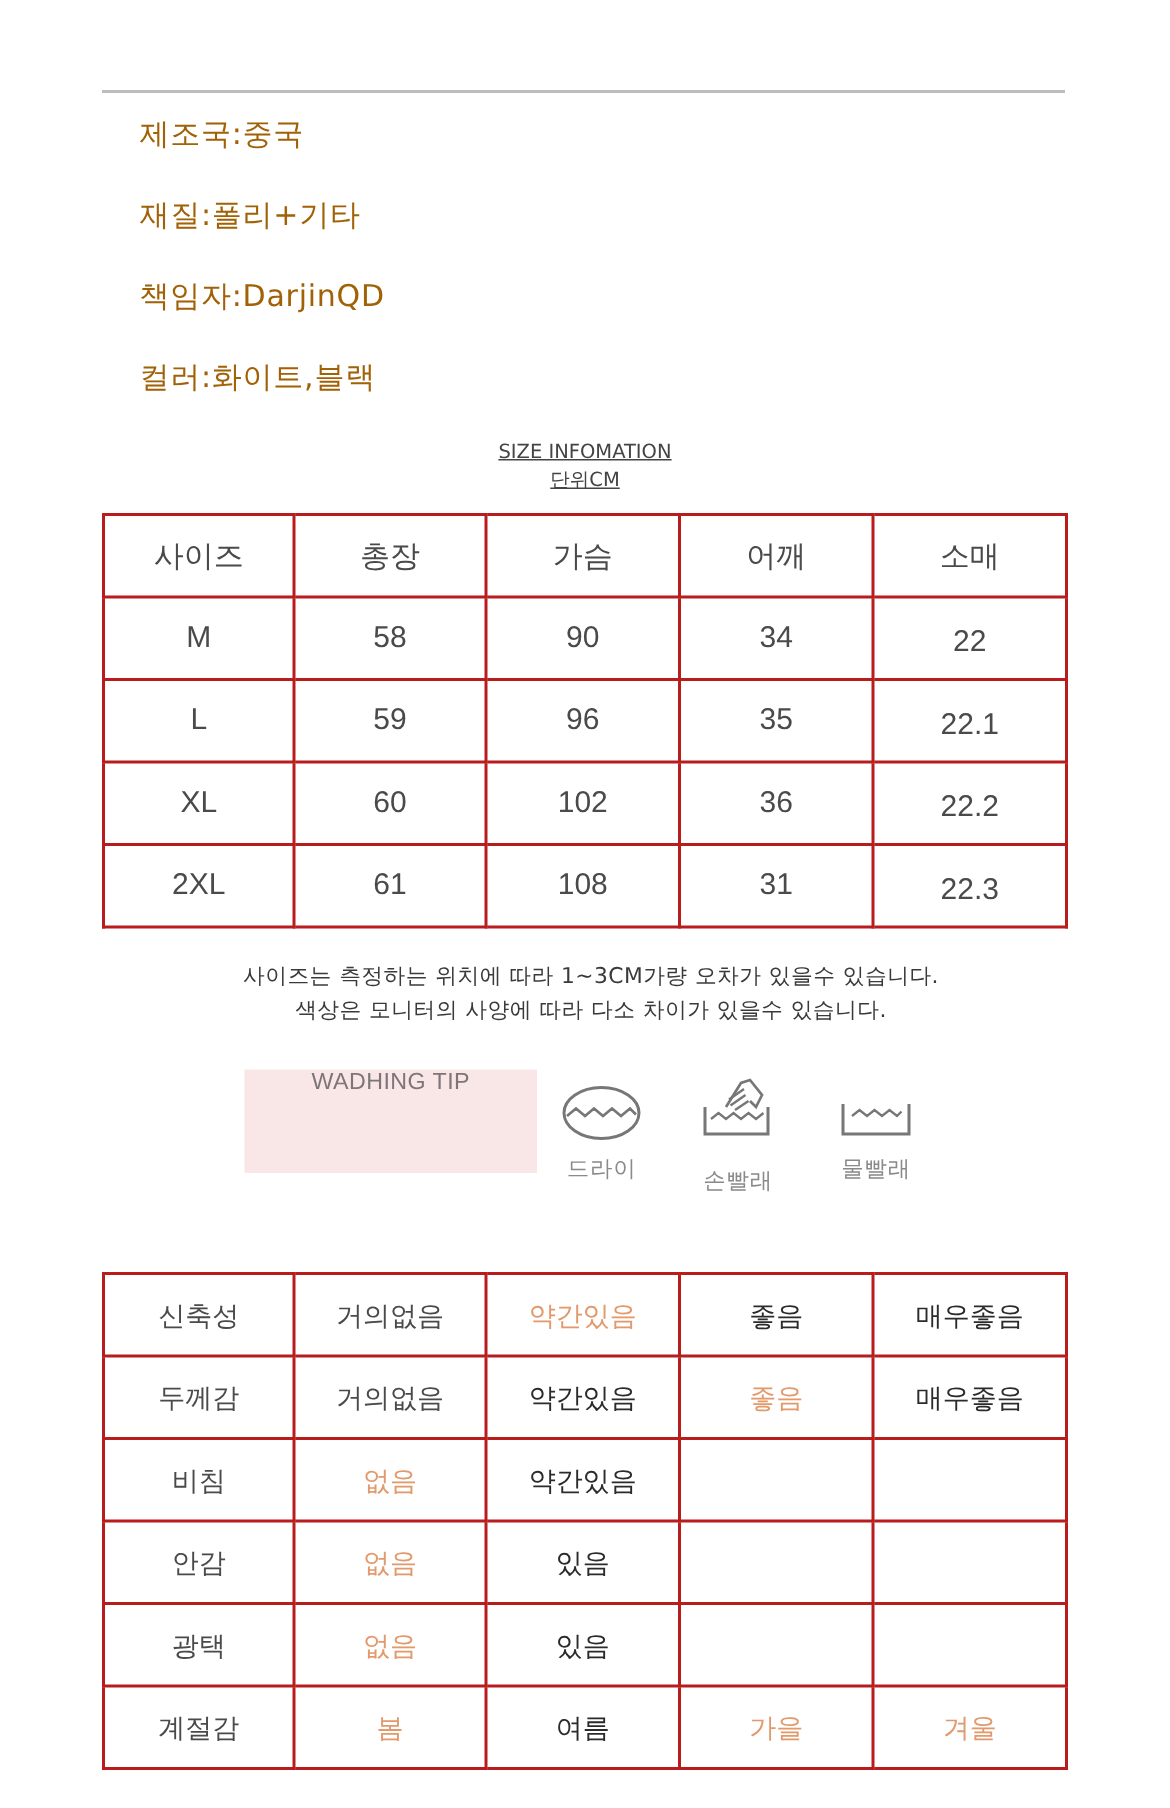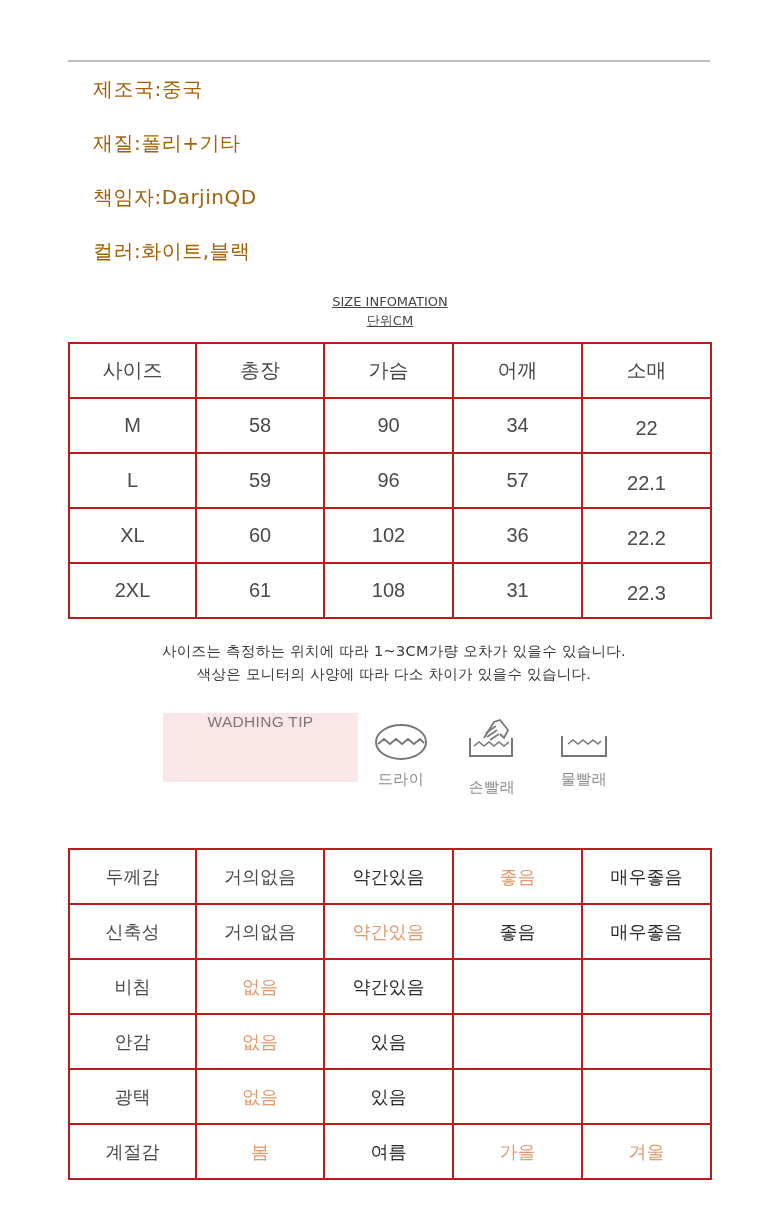--- a/index.html
+++ b/index.html
@@ -75,21 +75,21 @@
       <td>M</td>
       <td>58</td>
       <td>90</td>
       <td>34</td>
       <td class="last-col">22</td>
     </tr>
     <tr>
       <td>L</td>
       <td>59</td>
       <td>96</td>
-      <td>57</td>
+      <td>35</td>
       <td class="last-col">22.1</td>
     </tr>
     <tr>
       <td>XL</td>
       <td>60</td>
       <td>102</td>
       <td>36</td>
       <td class="last-col">22.2</td>
     </tr>
     <tr>
@@ -146,34 +146,34 @@
 <table class="grid" id="fabric-table">
   <colgroup>
       <col class="c0">
       <col class="c1">
       <col class="c2">
       <col class="c3">
       <col class="c4">
     </colgroup>
   <tbody>
     <tr>
+      <td>신축성</td>
+      <td>거의없음</td>
+      <td class="sel">약간있음</td>
+      <td class="dark">좋음</td>
+      <td class="dark">매우좋음</td>
+    </tr>
+    <tr>
       <td>두께감</td>
       <td>거의없음</td>
       <td class="dark">약간있음</td>
       <td class="sel">좋음</td>
       <td class="dark">매우좋음</td>
     </tr>
     <tr>
-      <td>신축성</td>
-      <td>거의없음</td>
-      <td class="sel">약간있음</td>
-      <td class="dark">좋음</td>
-      <td class="dark">매우좋음</td>
-    </tr>
-    <tr>
       <td>비침</td>
       <td class="sel">없음</td>
       <td class="dark">약간있음</td>
       <td></td>
       <td></td>
     </tr>
     <tr>
       <td>안감</td>
       <td class="sel">없음</td>
       <td class="dark">있음</td>

